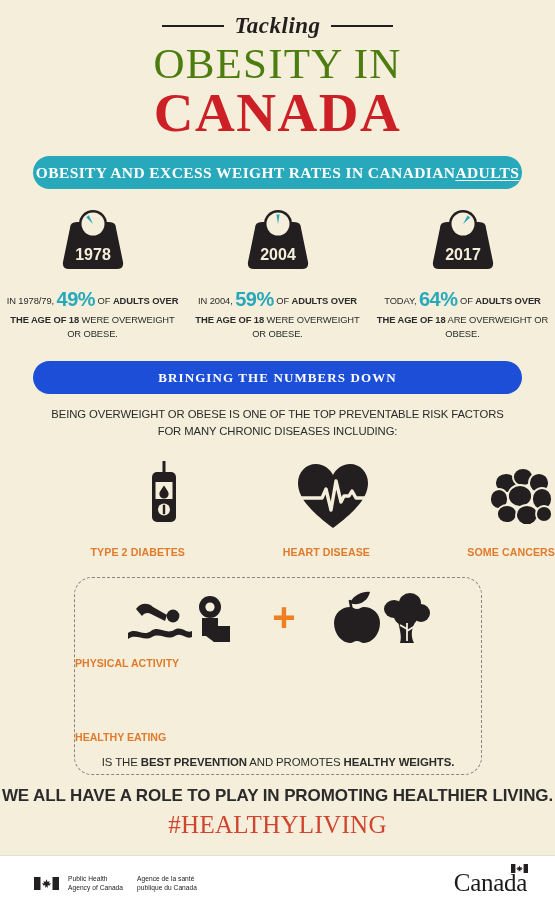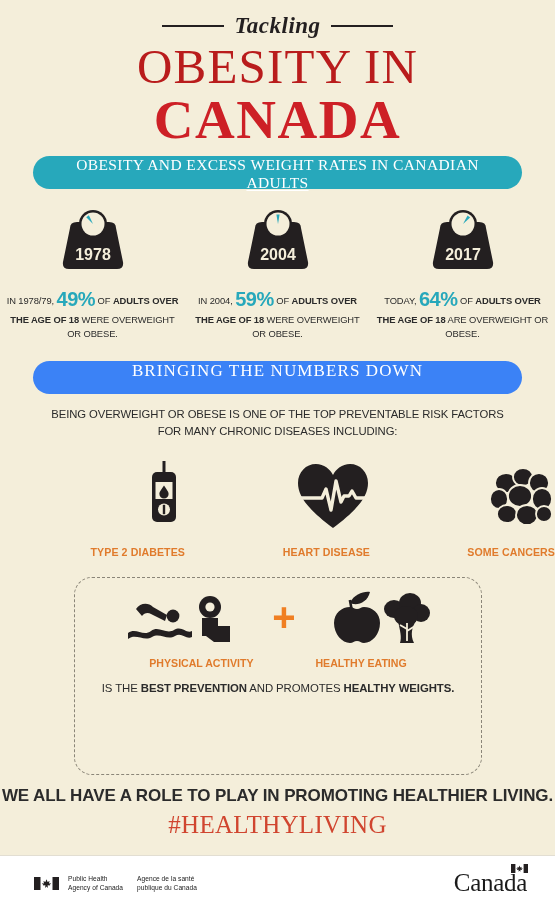--- a/index.html
+++ b/index.html
@@ -55,23 +55,23 @@
     font-style: italic;
     font-weight: bold;
     font-size: 23px;
     letter-spacing: 0.5px;
     color: #231f20;
     line-height: 1;
   }
 
   .obesity-in {
     font-family: "Liberation Serif", serif;
-    font-size: 49px;
+    font-size: 43px;
     letter-spacing: 1.2px;
-    color: #b91c1c;
+    color: #4d7c0f;
     line-height: 1.08;
     margin-top: 4px;
   }
 
   .canada {
     font-family: "Liberation Serif", serif;
     font-weight: bold;
     font-size: 55px;
     letter-spacing: 1.5px;
     color: #cd2026;
@@ -81,30 +81,29 @@
 
   
   .banner {
     position: absolute;
     left: 33px;
     width: 489px;
     height: 33px;
     border-radius: 17px;
     display: flex;
     align-items: center;
-    justify-content: space-between;
+    justify-content: center;
     color: #ffffff;
     font-family: "Liberation Serif", serif;
-    font-weight: normal;
+    font-weight: bold;
     font-size: 15.5px;
     letter-spacing: 0.4px;
-    flex-direction: column;
   }
   .banner-teal { top: 156px; background: #27a8bb; }
-  .banner-orange { top: 361px; background: #3b82f6; font-size: 17px; letter-spacing: 1.1px; }
+  .banner-orange { top: 361px; background: #1d4ed8; font-size: 13px; letter-spacing: 1.1px; }
   .banner u { text-underline-offset: 2px; }
 
   
   .scales {
     position: absolute;
     left: 0; top: 206px;
     width: 555px;
     display: flex;
     align-items: flex-end;
   }
@@ -208,26 +207,26 @@
     color: #f07f22;
     font-size: 40px;
     font-weight: bold;
     line-height: 0.7;
     font-family: "Liberation Sans", sans-serif;
   }
 
   .lifestyle-labels {
     margin-top: 12px;
     display: flex;
-    justify-content: center;
     gap: 62px;
     color: #e07b2c;
     font-weight: bold;
     font-size: 10.6px;
     text-transform: uppercase;
+    flex-direction: column;
   }
 
   .lifestyle-foot {
     margin-top: 13px;
     text-align: center;
     font-size: 11.4px;
     color: #2b2b2b;
     text-transform: uppercase;
     letter-spacing: -0.1px;
   }

